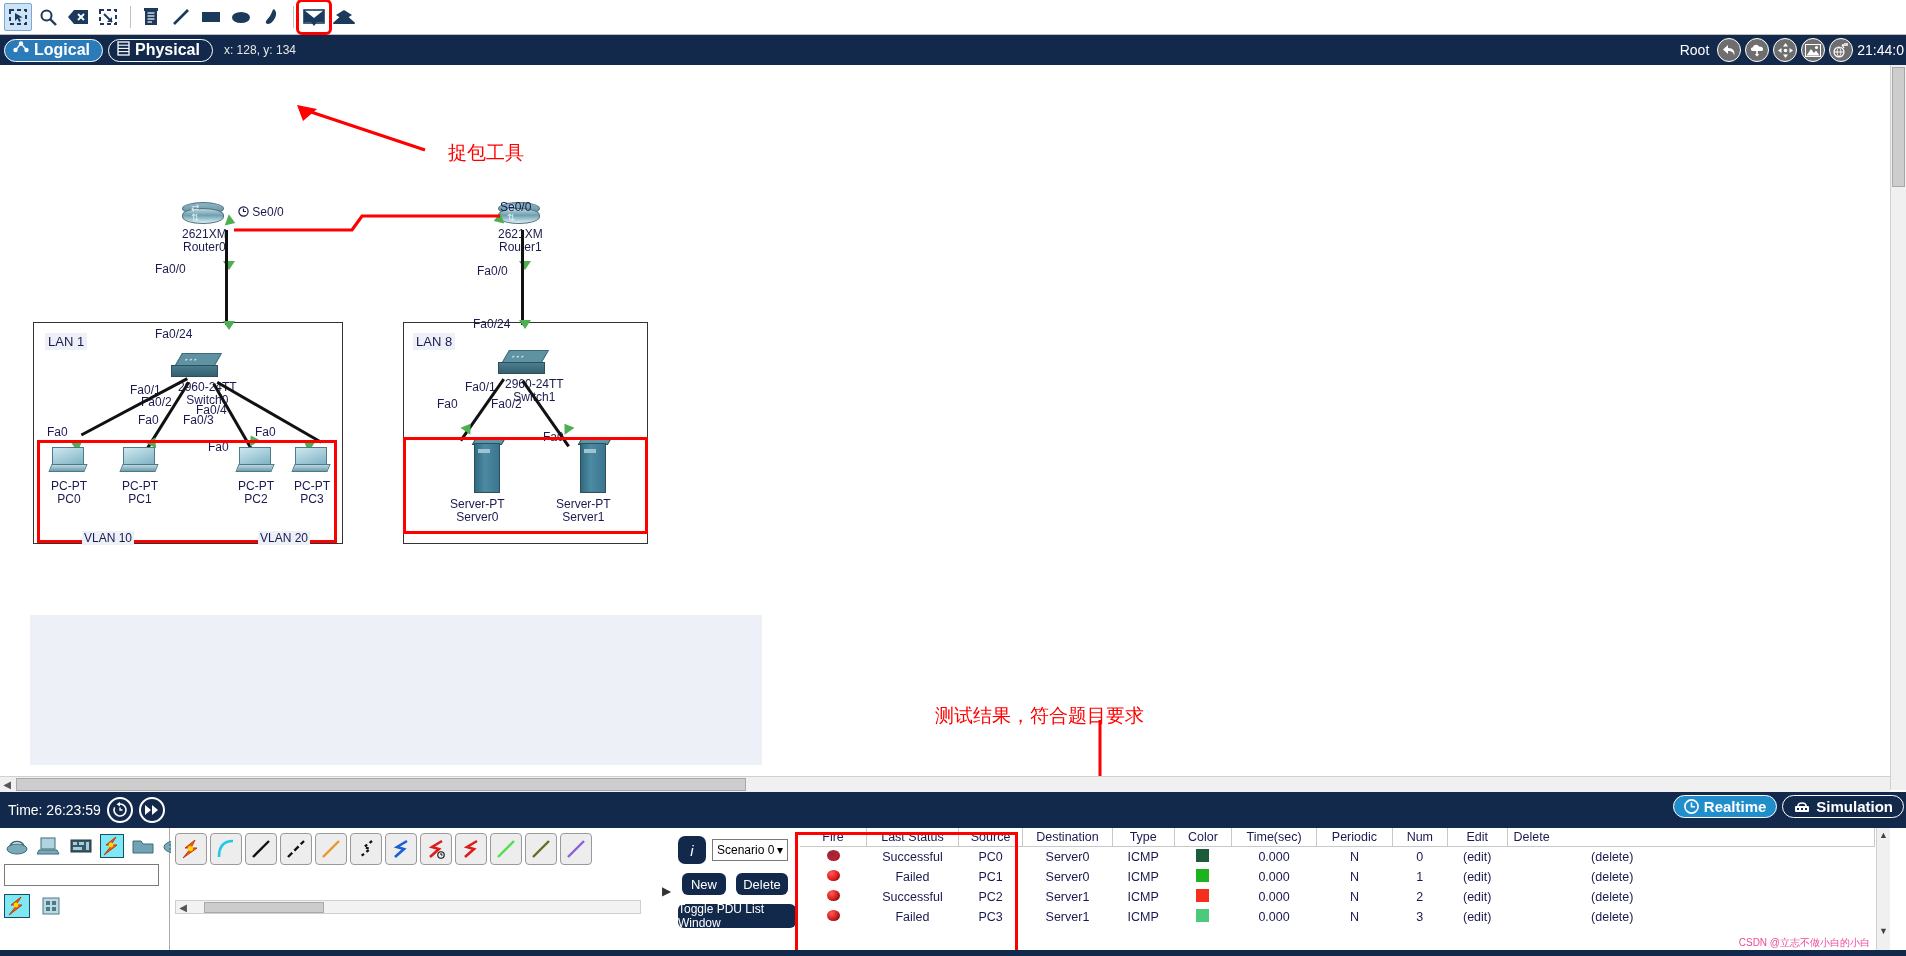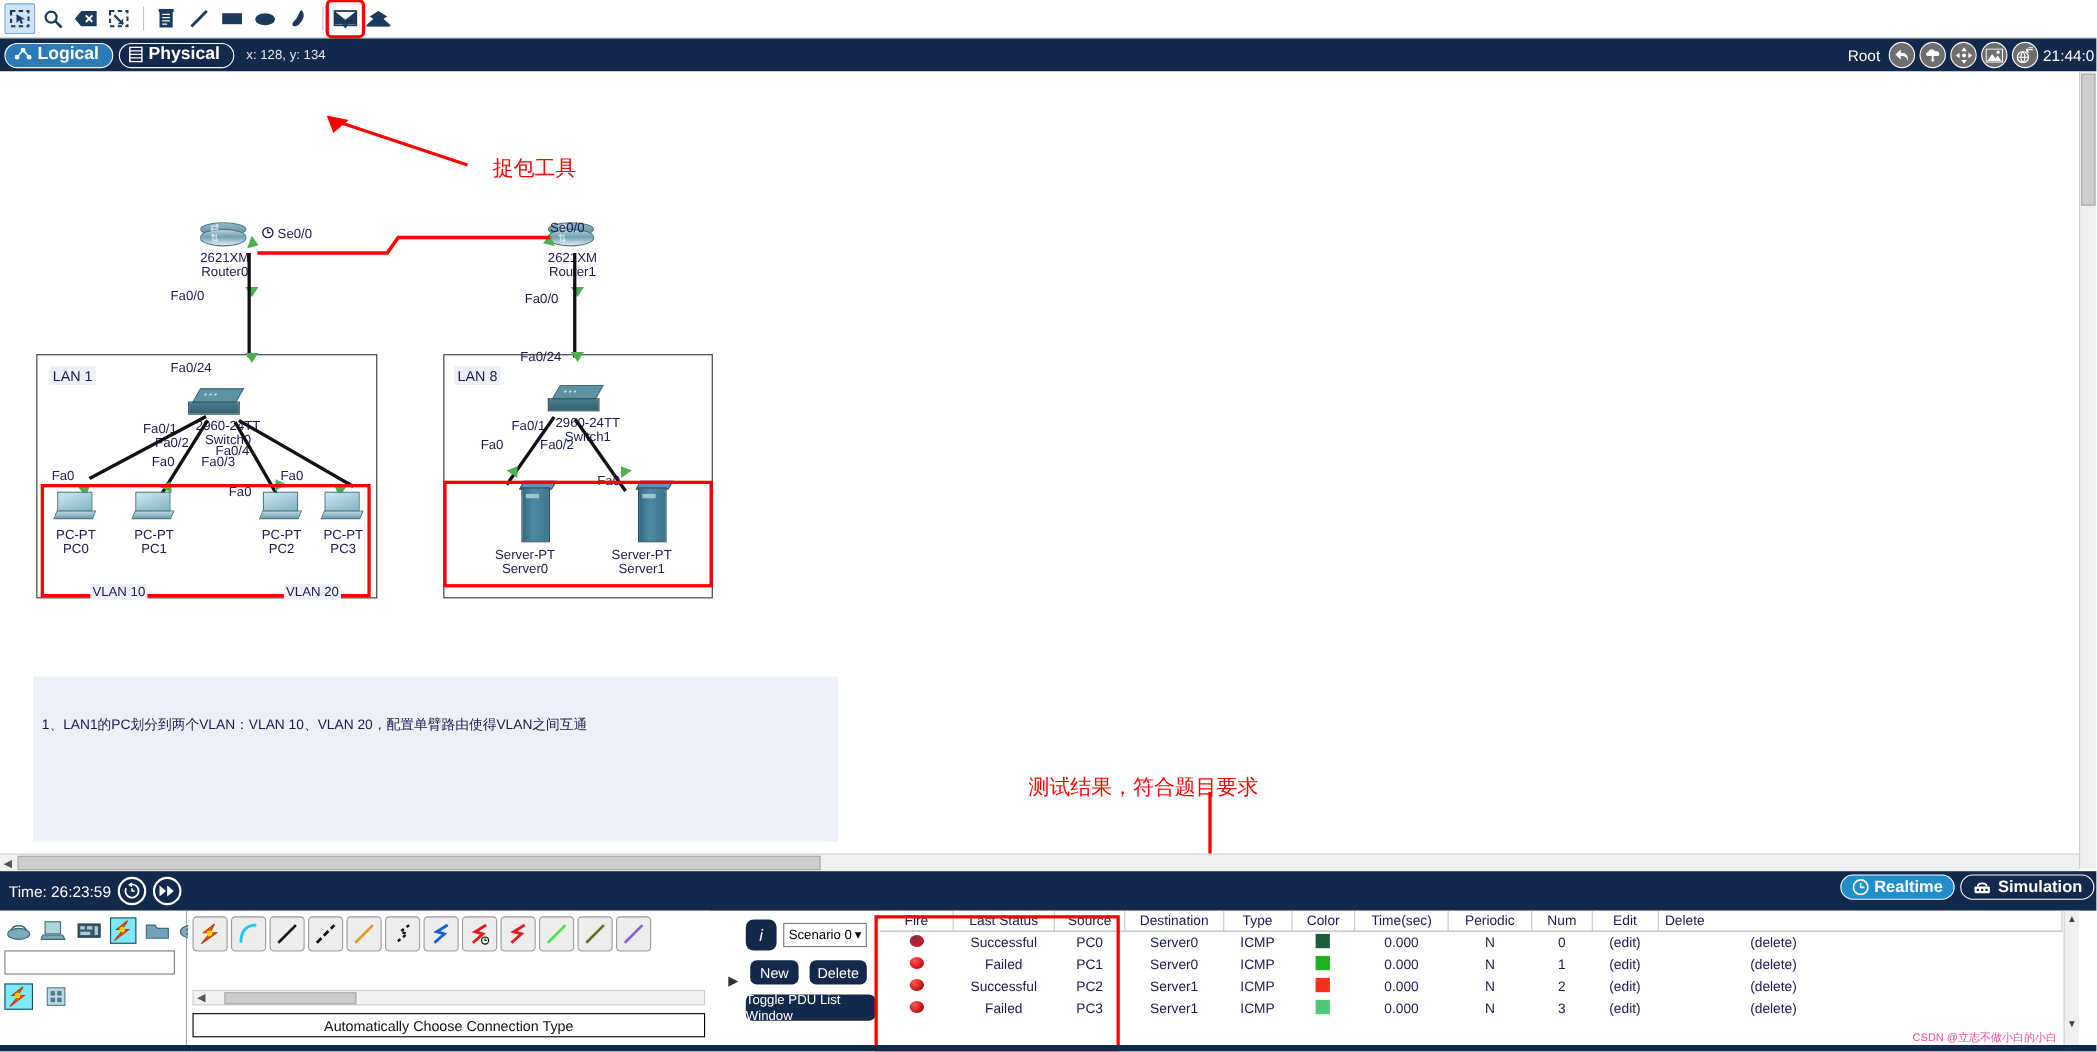--- a/index.html
+++ b/index.html
@@ -30,21 +30,21 @@
     outline: 3px solid #ff0000; outline-offset: 1px;
   }
 
   
   .modebar {
     position: absolute; left: 0; top: 35px; width: 1906px; height: 30px;
     background: #13294b; color: #ffffff;
     display: flex; align-items: center; padding-left: 4px;
   }
   .pill {
-    display: flex; align-items: center; gap: 5px;
+    display: flex; gap: 5px;
     border: 1px solid #ffffff; border-radius: 14px;
     padding: 1px 12px 2px 8px; margin-right: 5px;
     font-size: 16px; font-weight: bold; cursor: pointer;
     white-space: nowrap;
   }
   .pill.active { background: #2b7bb9; }
   .coords { font-size: 12px; margin-left: 6px; color: #e8e8e8; }
   .modebar-right {
     position: absolute; right: 0; top: 0; height: 30px;
     display: flex; align-items: center; gap: 4px; padding-right: 2px;
@@ -565,21 +565,20 @@
           <div class="cab"></div>
           <div class="slot"></div>
         </div>
       <div class="node-label" style="margin-top:3px; margin-left:-24px;">Server-PT</div>
       <div class="node-label" style="margin-left:-24px;">Server1</div>
     </div>
 
     <div class="redbox" style="left:403px; top:372px; width:245px; height:97px;"></div>
 
     <div class="note" style="left:30px; top:550px; width:732px; height:150px;">
-      <div>1、LAN1的PC划分到两个VLAN：VLAN 10、VLAN 20，配置单臂路由使得VLAN之间互通</div>
       
       
       
       
     </div>
 
   </div>
 
   <div class="vscroll-right">
     <div class="vthumb"></div>
@@ -763,21 +762,20 @@
         <div class="conn-ico">
           <svg width="22" height="22" viewBox="0 0 22 22">
               <line x1="3" y1="19" x2="19" y2="3" stroke="#8a5fd8" stroke-width="2.4"></line>
             </svg>
         </div>
       </div>
       <div class="conn-scroll">
         <span class="hs-arrow">◀</span>
         <div class="conn-thumb"></div>
       </div>
-      <div class="conn-caption">Automatically Choose Connection Type</div>
     </div>
 
     <div class="scen-panel">
       <div class="scen-arrow">▶</div>
       <div class="info-circle">i</div>
       <div class="scen-select">
         <span>Scenario 0</span>
         <span>▾</span>
       </div>
       <div class="nvbtn" style="left:22px; top:45px; width:44px; height:22px;">New</div>

